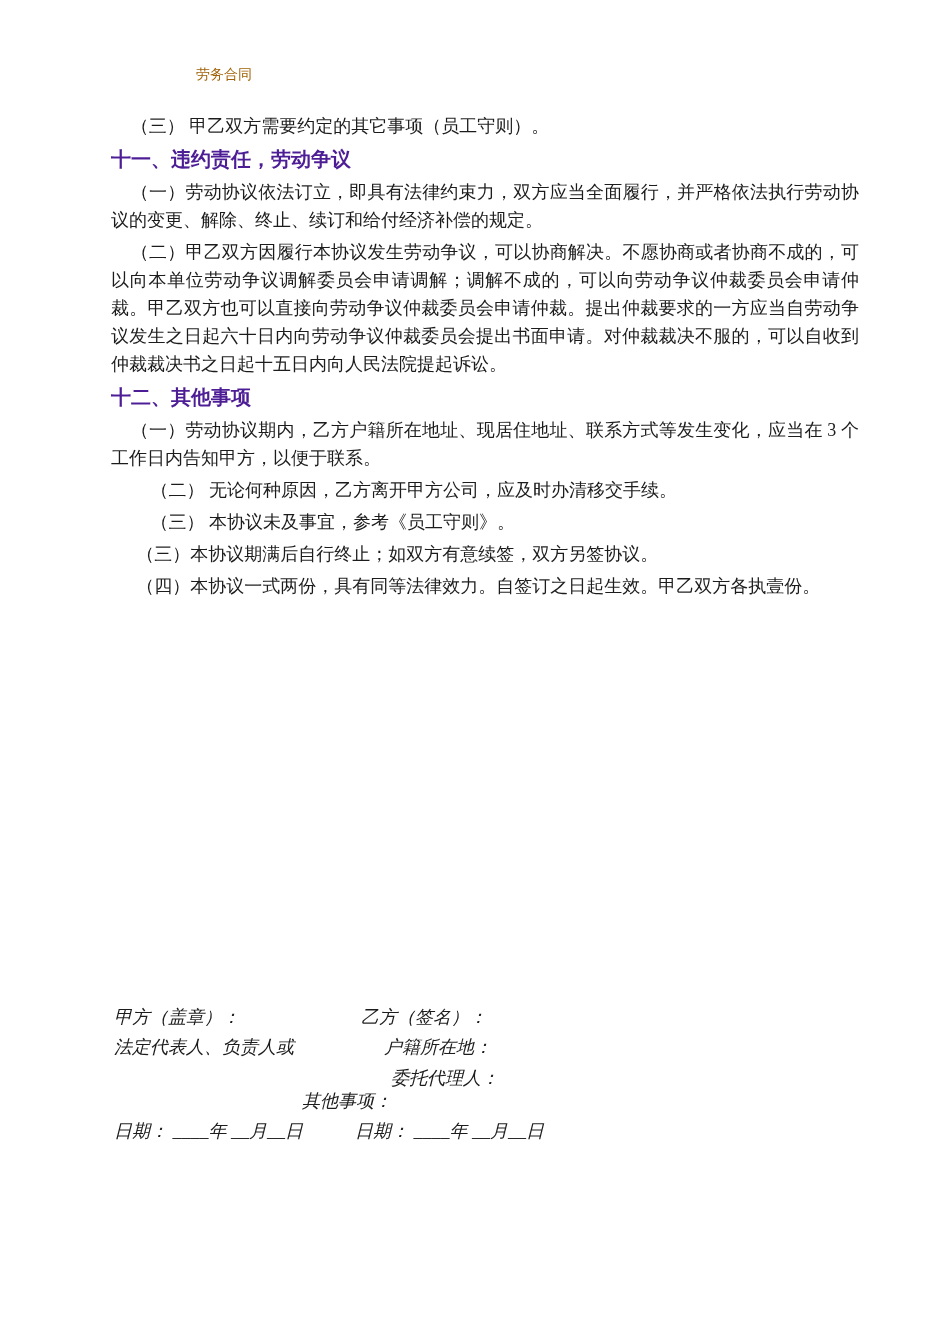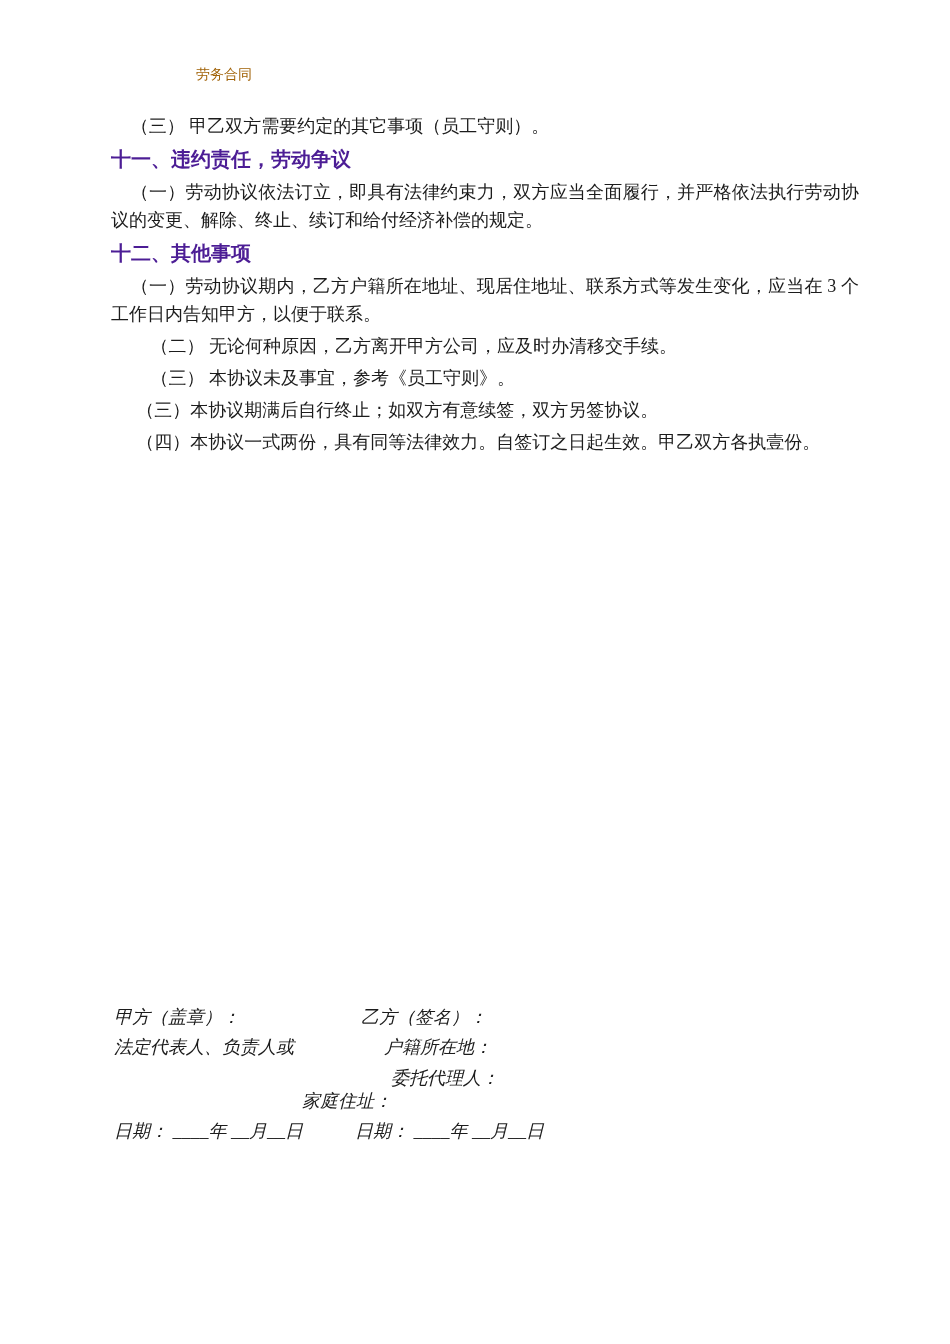--- a/index.html
+++ b/index.html
@@ -47,20 +47,21 @@
 <body>
 
 <div class="page">
 
   <div class="doc-header">劳务合同</div>
 
   <div class="body-text">
     <p class="para">（三） 甲乙双方需要约定的其它事项（员工守则）。</p>
     <h2 class="heading">十一、违约责任，劳动争议</h2>
     <p class="para">（一）劳动协议依法订立，即具有法律约束力，双方应当全面履行，并严格依法执行劳动协议的变更、解除、终止、续订和给付经济补偿的规定。</p>
+    <p class="para">（二）甲乙双方因履行本协议发生劳动争议，可以协商解决。不愿协商或者协商不成的，可以向本单位劳动争议调解委员会申请调解；调解不成的，可以向劳动争议仲裁委员会申请仲裁。甲乙双方也可以直接向劳动争议仲裁委员会申请仲裁。提出仲裁要求的一方应当自劳动争议发生之日起六十日内向劳动争议仲裁委员会提出书面申请。对仲裁裁决不服的，可以自收到仲裁裁决书之日起十五日内向人民法院提起诉讼。</p>
     <h2 class="heading">十二、其他事项</h2>
     <p class="para">（一）劳动协议期内，乙方户籍所在地址、现居住地址、联系方式等发生变化，应当在 3 个工作日内告知甲方，以便于联系。</p>
     <p class="para deep">（二） 无论何种原因，乙方离开甲方公司，应及时办清移交手续。</p>
     <p class="para deep">（三） 本协议未及事宜，参考《员工守则》。</p>
     <p class="para mid">（三）本协议期满后自行终止；如双方有意续签，双方另签协议。</p>
     <p class="para mid">（四）本协议一式两份，具有同等法律效力。自签订之日起生效。甲乙双方各执壹份。</p>
   </div>
 
   <div class="signature">
     <div class="sig-row r1">
@@ -69,21 +70,21 @@
     </div>
     <div class="sig-row r2">
       <span class="left">法定代表人、负责人或</span>
       <span class="right">户籍所在地：</span>
     </div>
     <div class="sig-row r3">
       <span class="right">委托代理人：</span>
     </div>
     <div class="sig-row r4">
       <span class="left"></span>
-      <span class="right">家庭住址：</span>
+      <span class="right">其他事项：</span>
     </div>
     <div class="sig-row r5">
       <span class="left">日期： ____年 __月__日</span>
       <span class="right">日期： ____年 __月__日</span>
     </div>
   </div>
 
 </div>
 
 </body></html>

